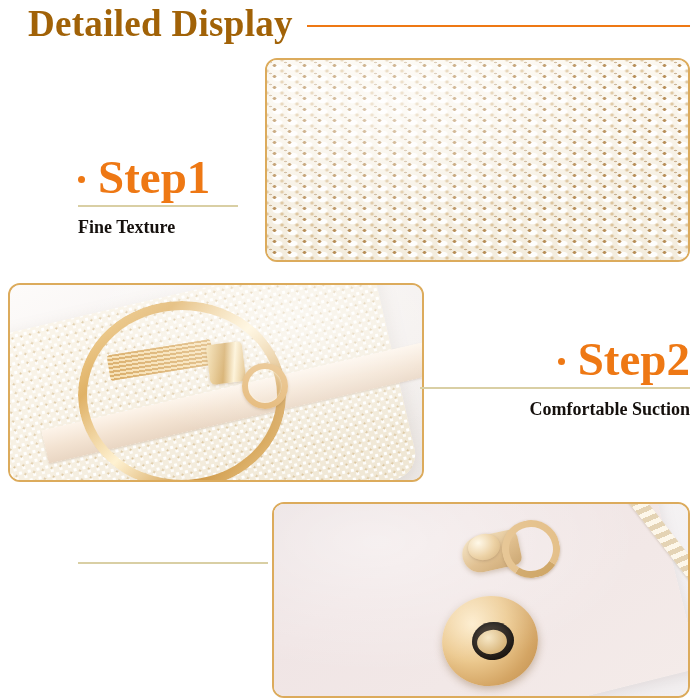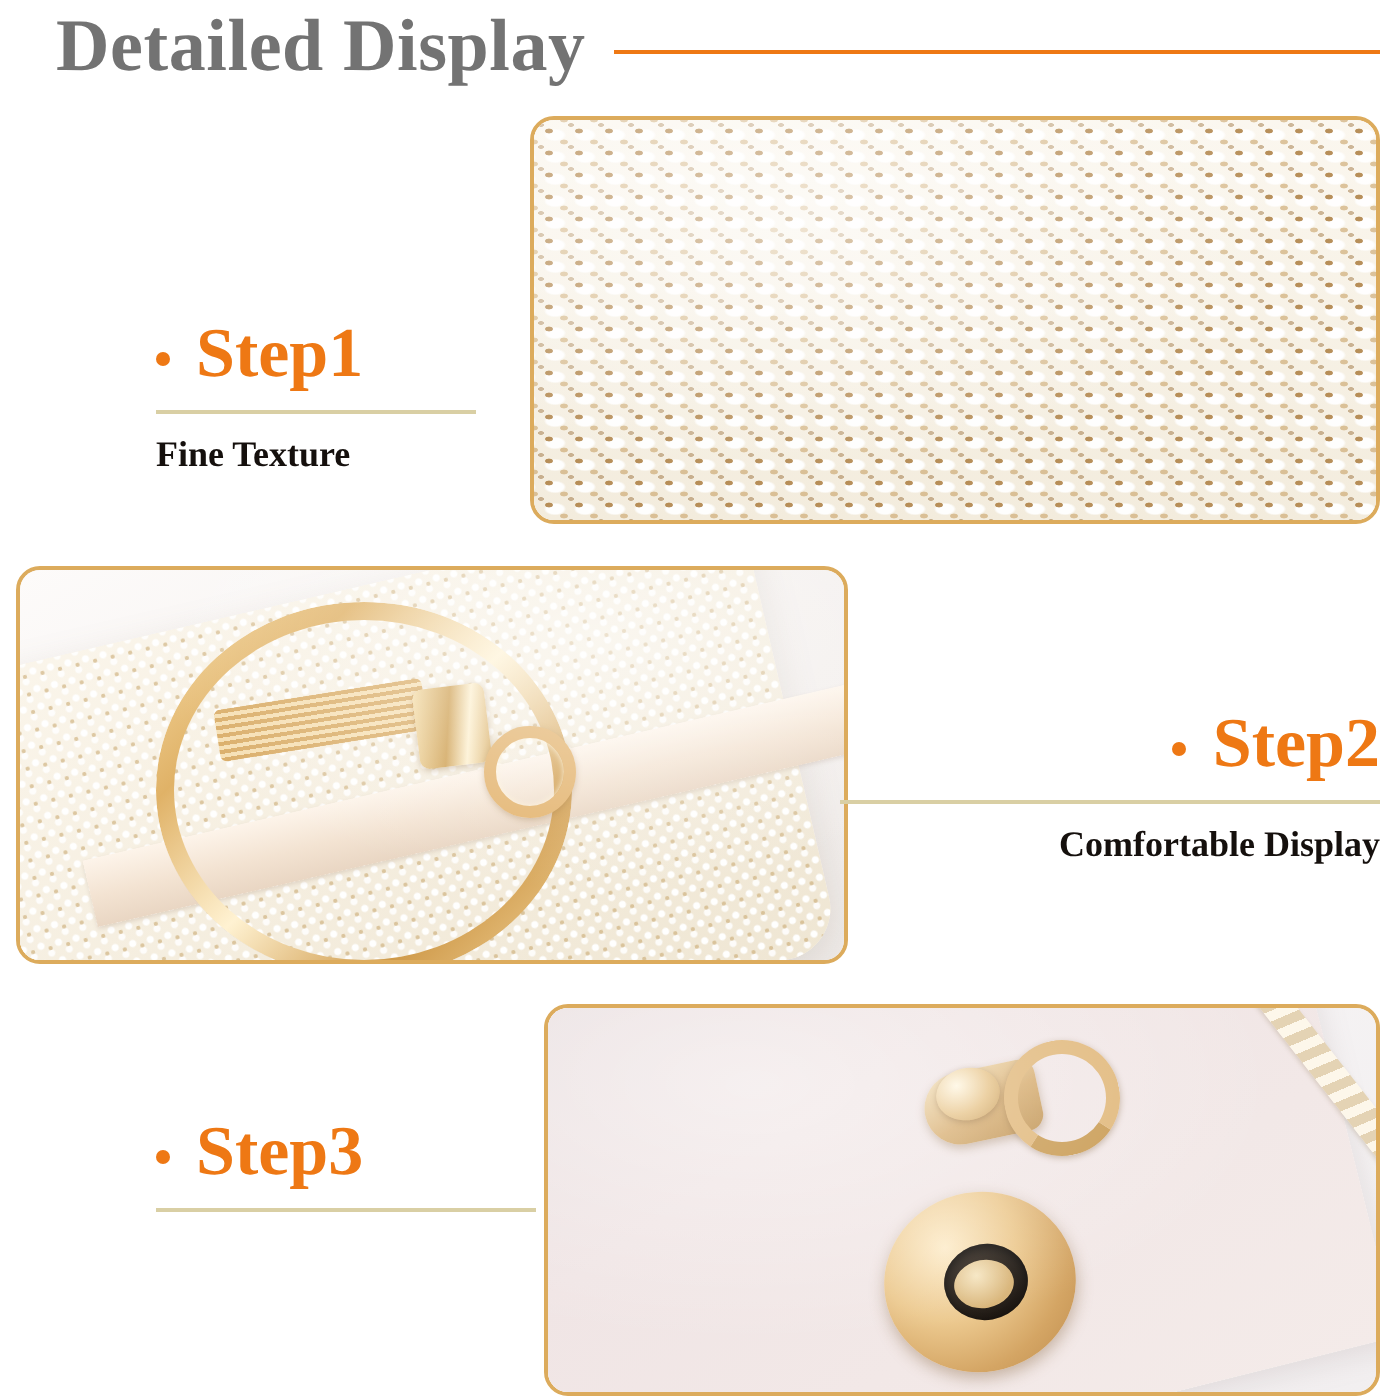--- a/index.html
+++ b/index.html
@@ -6,21 +6,21 @@
   body{
     width:700px;height:700px;position:relative;overflow:hidden;
     background:#ffffff;
     font-family:"Liberation Serif","DejaVu Serif",serif;
   }
   .stage{position:absolute;left:0;top:0;width:700px;height:700px;}
 
   
   .header{position:absolute;left:28px;top:2px;display:flex;align-items:center;width:662px;}
   .title{
-    color:#737373;font-size:37px;font-weight:700;line-height:44px;
+    color:#a16207;font-size:37px;font-weight:700;line-height:44px;
     letter-spacing:.3px;white-space:nowrap;
   }
   .title-rule{
     flex:1 1 auto;height:0;border-top:2px solid #ee7814;margin-left:14px;margin-top:4px;
   }
 
   
   .panel{
     position:absolute;border:2px solid #dca košik;
     border-radius:12px;overflow:hidden;background:#f6f2ec;
@@ -67,21 +67,21 @@
   }
 
   
   .caption{position:absolute;}
   .step-line{display:flex;align-items:center;}
   .bullet{
     width:7px;height:7px;border-radius:50%;background:#ee7814;display:inline-block;
     margin-right:13px;margin-top:4px;flex:0 0 auto;
   }
   .step{
-    color:#ee7814;font-size:35px;font-weight:700;line-height:42px;white-space:nowrap;
+    color:#ee7814;font-size:47px;font-weight:700;line-height:42px;white-space:nowrap;
   }
   .cap-rule{height:0;border-top:2px solid #d9cfa4;margin:7px 0 6px 0;}
   .cap-text{
     color:#15100d;font-size:18px;font-weight:700;line-height:28px;white-space:nowrap;
   }
   .cap-right{text-align:right;}
   .cap-right .step-line{justify-content:flex-end;}
 </style>
 </head>
 <body>
@@ -124,27 +124,27 @@
 
       <div style="position:absolute;left:98px;top:62px;width:105px;height:26px;transform:rotate(-9deg);background:repeating-linear-gradient(180deg,#d9ab64 0 2px,#f6dfb2 2px 4px);border-radius:3px;opacity:.95;"></div>
 
       <div style="position:absolute;left:198px;top:58px;width:36px;height:40px;transform:rotate(-7deg);border-radius:5px;background:linear-gradient(100deg,#f6e0ae,#cfa154 45%,#fdf0cf 70%,#d8ae66);box-shadow:0 1px 3px rgba(140,100,50,.4);"></div>
 
       <div style="position:absolute;left:232px;top:78px;width:34px;height:34px;border-radius:50%;border:6px solid #e3b36d;box-shadow:inset 0 0 3px #fff3d8,0 1px 3px rgba(140,100,50,.35);"></div>
       <div style="position:absolute;inset:0;background:radial-gradient(ellipse at 70% 18%, rgba(255,255,255,.5) 0%, rgba(255,255,255,0) 55%);"></div>
     </div>
   </div>
 
-  <div class="caption cap-right" style="left:420px;top:351px;width:270px;">
+  <div class="caption cap-right" style="left:420px;top:338px;width:270px;">
     <div class="step-line">
       <span class="bullet"></span>
       <span class="step">Step2</span>
     </div>
     <div class="cap-rule"></div>
-    <div class="cap-text">Comfortable Display</div>
+    <div class="cap-text">Comfortable Suction</div>
   </div>
 
   <div class="panel" style="left:272px;top:502px;width:414px;height:192px;">
     <div class="panel-inner">
       <div style="position:absolute;inset:0;background:linear-gradient(150deg,#f7f5f6 0%,#f2eff0 100%);"></div>
 
       <div style="position:absolute;left:-30px;top:-40px;width:430px;height:260px;transform:rotate(-14deg);background:linear-gradient(160deg,#e9dfe0 0%,#f0e5e5 35%,#f4ebe9 100%);box-shadow:0 4px 14px rgba(150,130,130,.18);"></div>
 
       <div style="position:absolute;left:300px;top:24px;width:180px;height:15px;transform:rotate(52deg);background:repeating-linear-gradient(105deg,#fdf7ea 0 5px,#e4d3b4 5px 10px);border-radius:8px;box-shadow:0 1px 2px rgba(160,140,110,.3);"></div>
 
@@ -156,20 +156,16 @@
       <div style="position:absolute;left:228px;top:16px;width:44px;height:44px;border-radius:50%;border:7px solid #e0b677;border-bottom-color:#c8994f;transform:rotate(-12deg);box-shadow:0 1px 3px rgba(120,85,45,.4);"></div>
 
       <div style="position:absolute;left:168px;top:92px;width:96px;height:90px;border-radius:50%;transform:rotate(-10deg);background:radial-gradient(ellipse at 35% 28%,#fdeccb 0%,#ecc98f 40%,#d4a564 70%,#bd8b4c 100%);box-shadow:0 3px 8px rgba(130,95,55,.4);"></div>
       <div style="position:absolute;left:198px;top:118px;width:42px;height:38px;border-radius:50%;transform:rotate(-10deg);background:radial-gradient(ellipse at 40% 35%,#3a3026,#1d1712 70%);box-shadow:inset 0 2px 4px rgba(0,0,0,.6);"></div>
       <div style="position:absolute;left:203px;top:126px;width:30px;height:24px;border-radius:50%;transform:rotate(-10deg);background:radial-gradient(ellipse at 40% 30%,#f6e6c2,#d8b478 70%);"></div>
       <div style="position:absolute;inset:0;background:radial-gradient(ellipse at 25% 20%, rgba(255,255,255,.45) 0%, rgba(255,255,255,0) 60%);"></div>
     </div>
   </div>
 
   <div class="caption" style="left:78px;top:555px;width:190px;">
-    <div class="step-line">
-      <span class="bullet"></span>
-      <span class="step">Step3</span>
-    </div>
     <div class="cap-rule"></div>
   </div>
 
 </div>
 
 </body></html>

